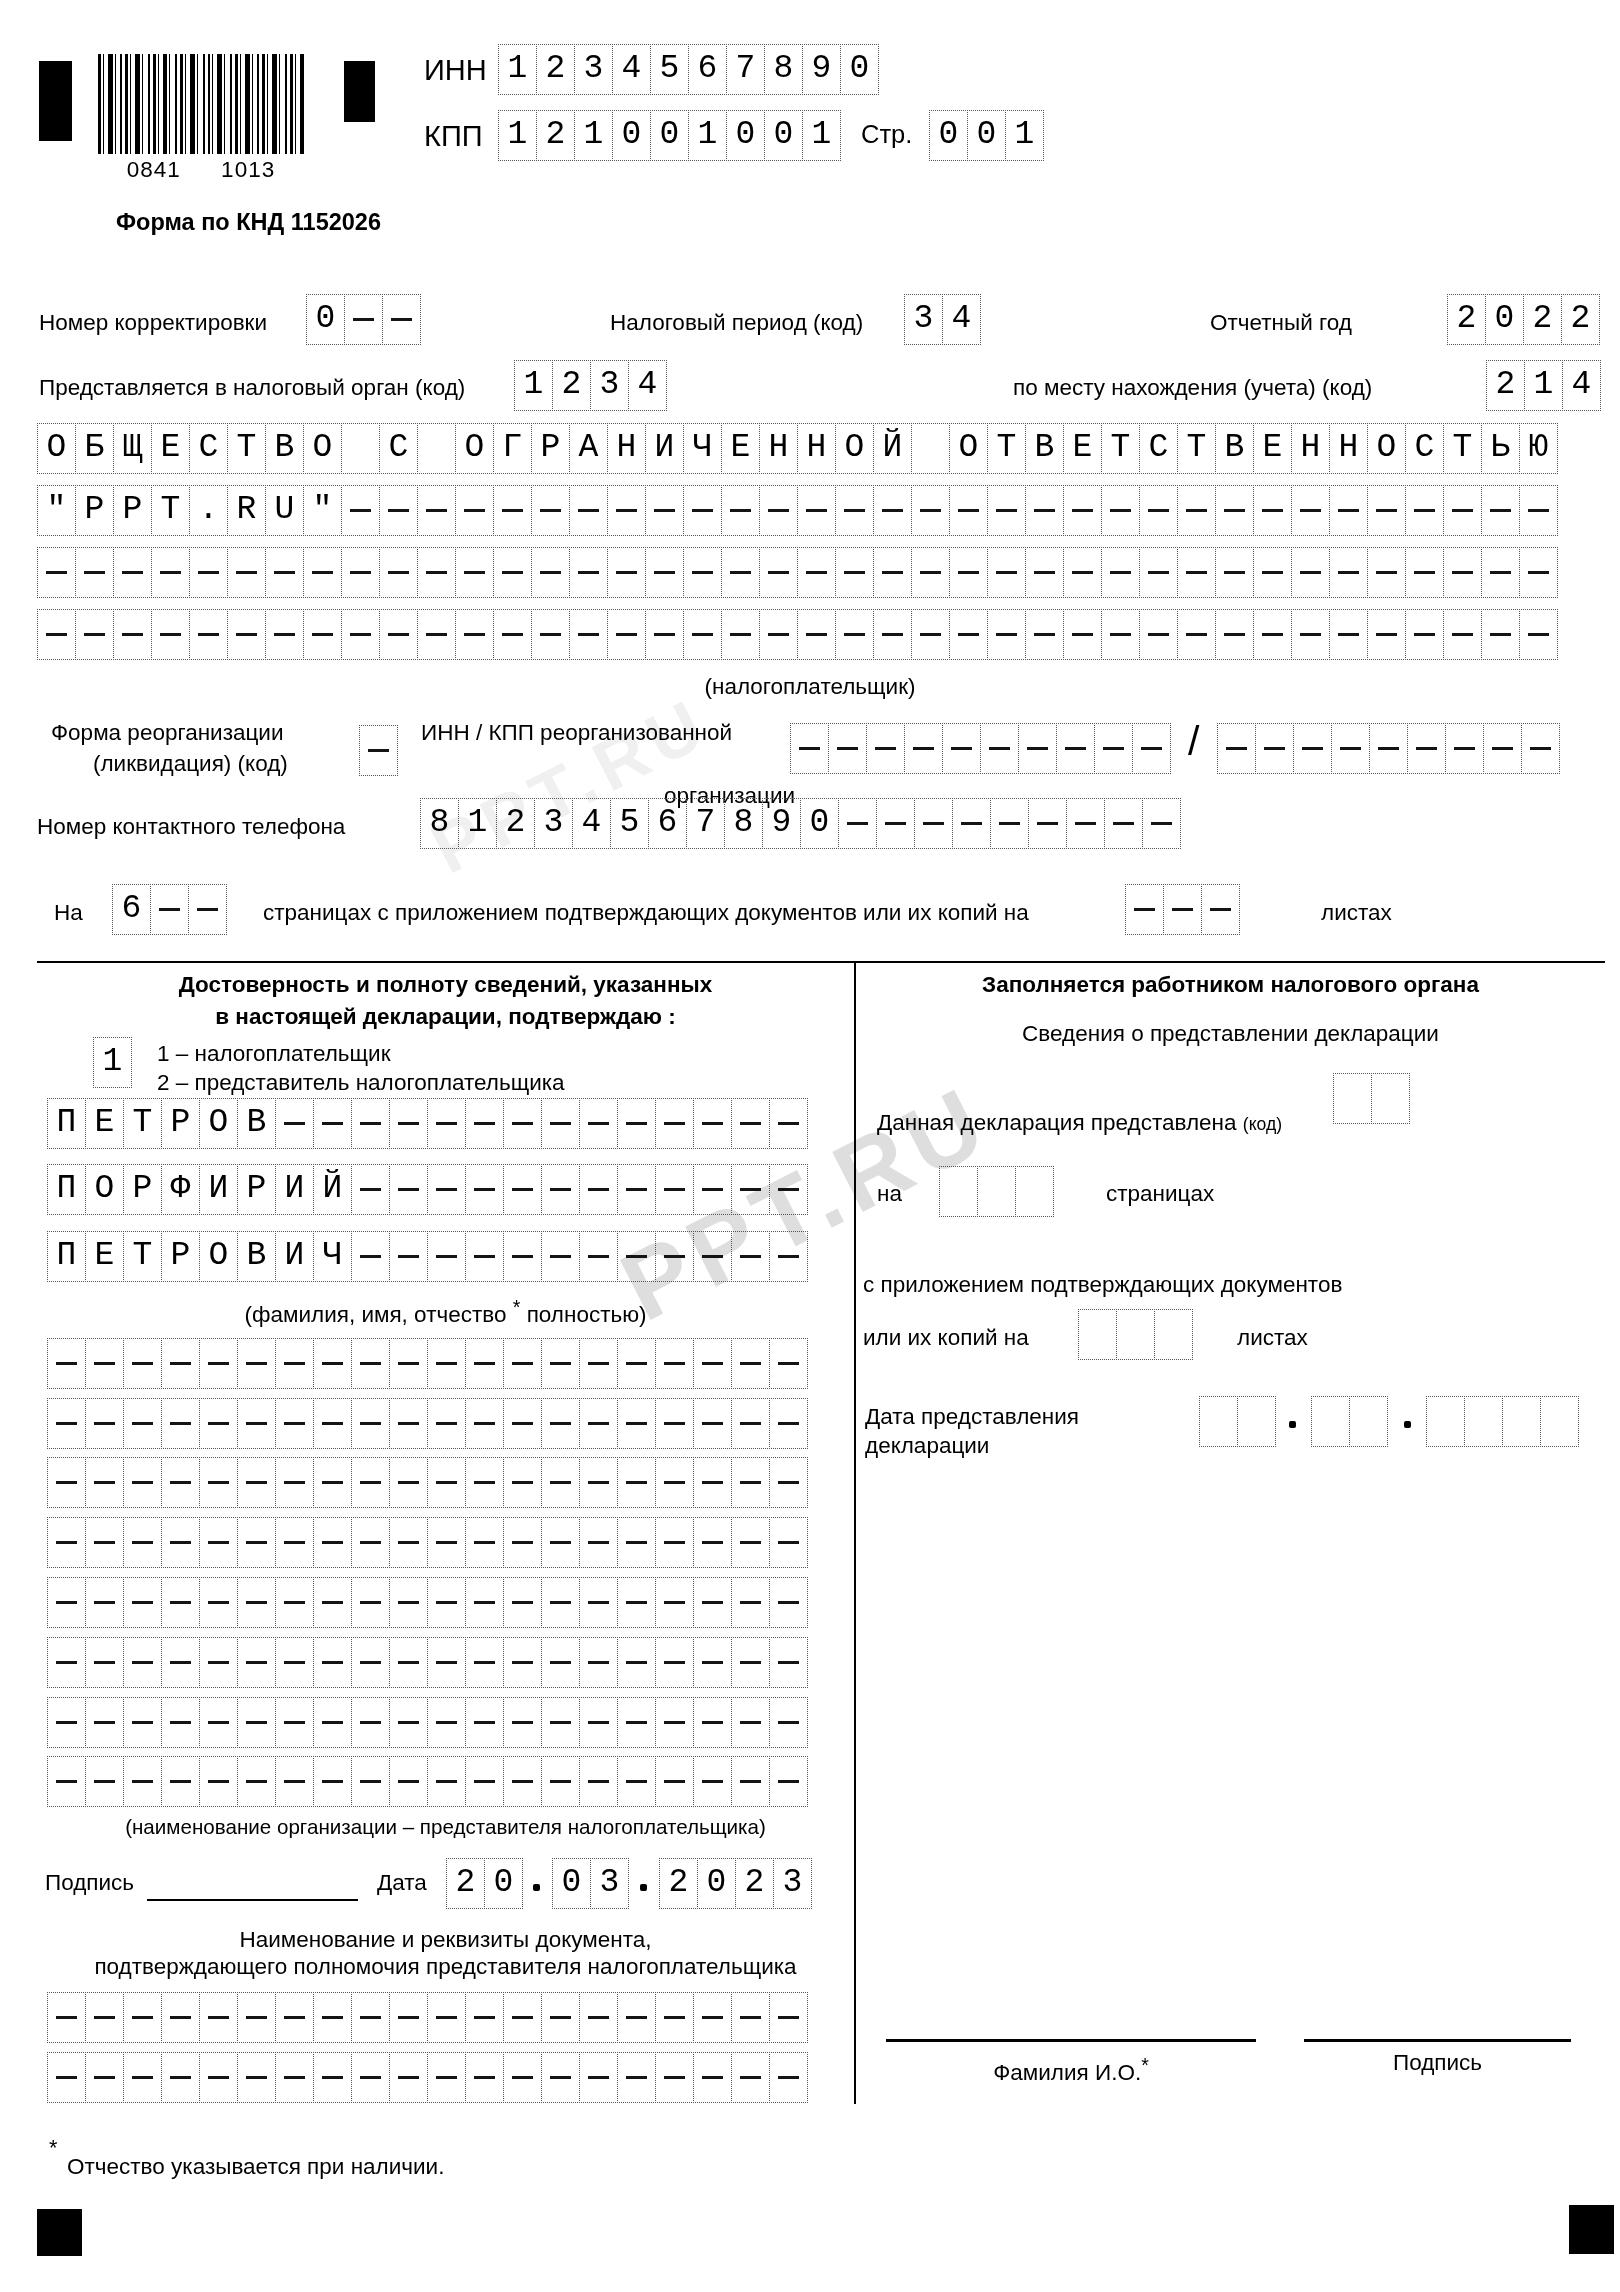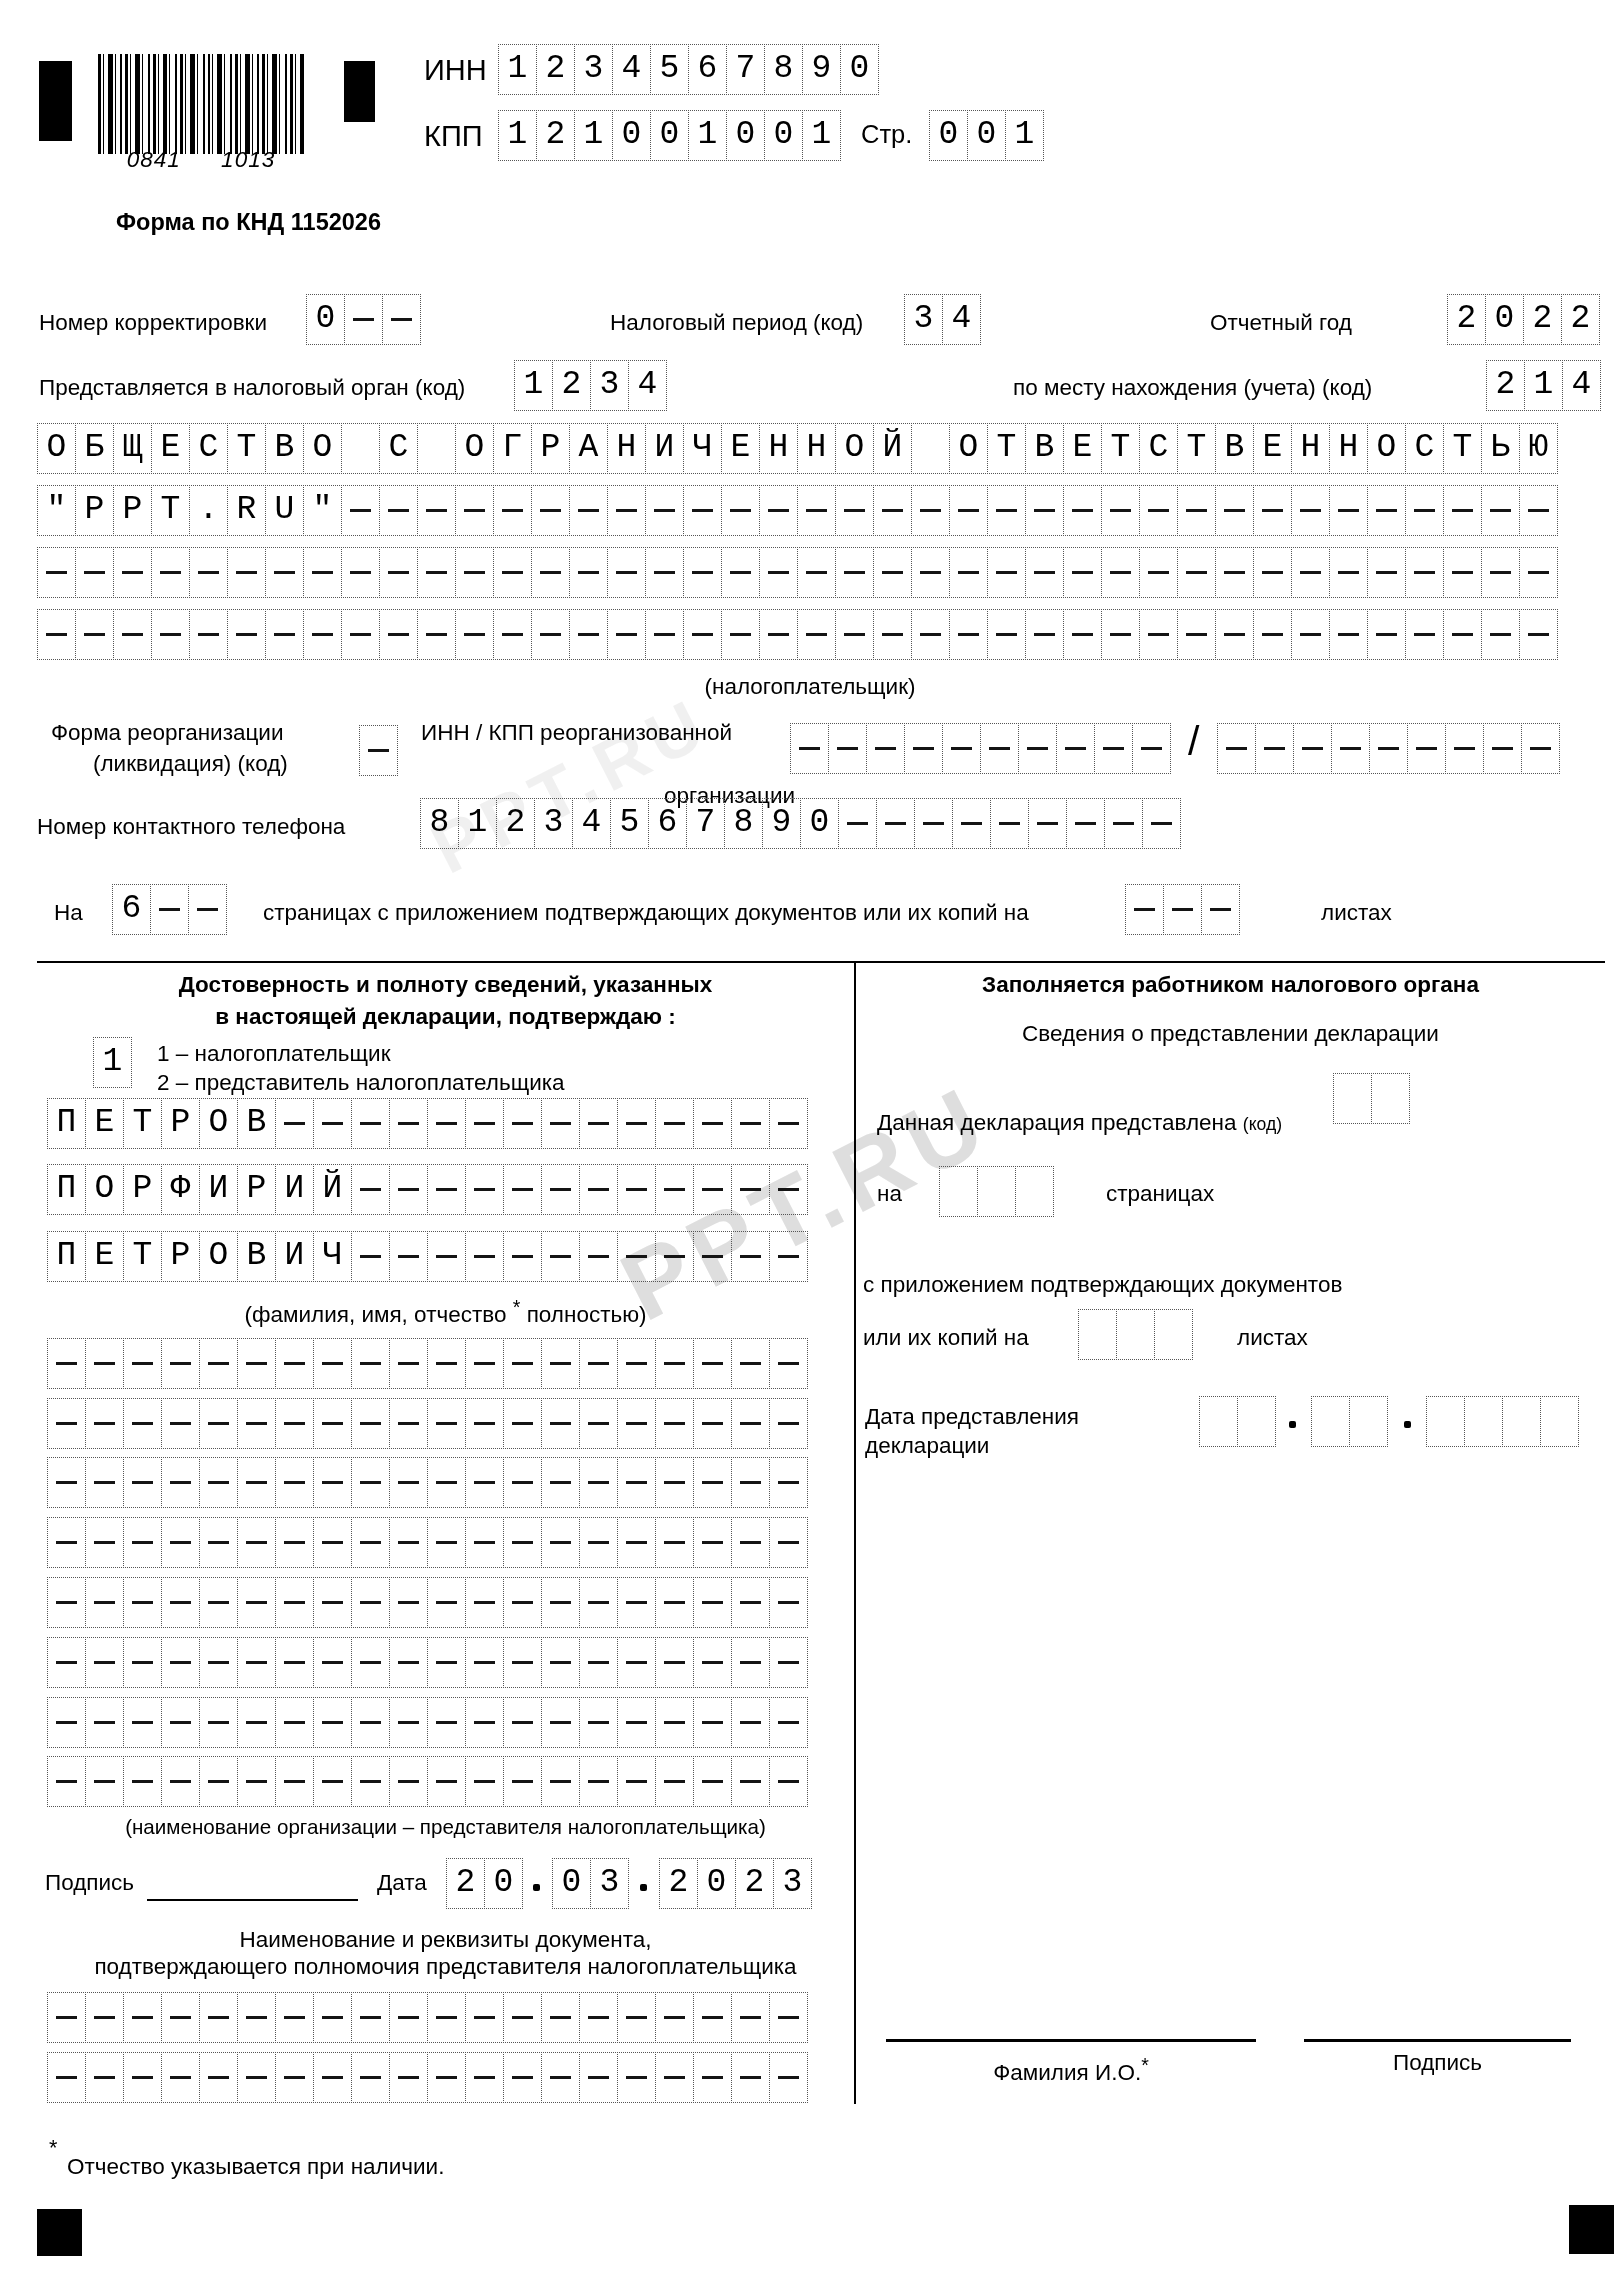--- a/index.html
+++ b/index.html
@@ -13,22 +13,22 @@
   .boxes{display:flex;position:absolute;}
   .cell{flex:0 0 39px;width:39px;height:51px;box-sizing:border-box;border:1px dotted #555;
         margin-left:-1px;font-family:"Liberation Mono",monospace;font-size:33px;line-height:48px;
         text-align:center;background:transparent;}
   .cell:first-child{margin-left:0;}
   .cell.dash i{display:block;height:0;border-top:3.9px solid #141414;width:21.6px;margin:22.5px auto 0;}
   .sq{position:absolute;background:#000;}
   .barcode{position:absolute;left:98px;top:54px;width:206px;height:100px;
     background:repeating-linear-gradient(to right,#000 0 2.9px,#fff 2.9px 4.9px,#000 4.9px 5.9px,#fff 5.9px 9.8px,
     #000 9.8px 14.7px,#fff 14.7px 16.7px,#000 16.7px 17.6px,#fff 17.6px 22.5px,#000 22.5px 24.5px,#fff 24.5px 27.4px);}
-  .bc-num{position:absolute;left:98px;top:147px;width:206px;text-align:center;
-          font-size:22.5px;word-spacing:33px;letter-spacing:1px;font-style:italic;}
+  .bc-num{position:absolute;left:98px;top:157px;width:206px;text-align:center;
+          font-size:22.5px;word-spacing:33px;letter-spacing:1px;}
   .hline{position:absolute;background:#000;height:2px;}
   .vline{position:absolute;background:#000;width:2px;}
   .sigline{position:absolute;background:#000;height:2.9px;}
   .underline{position:absolute;border-bottom:2px solid #000;}
   .dot{position:absolute;width:6.9px;height:6.9px;background:#000;border-radius:2px;}
   .wm{position:absolute;font-family:"Liberation Sans",sans-serif;font-weight:bold;
       color:#bfbfbf;transform:rotate(-27deg);letter-spacing:7.8px;pointer-events:none;}
   .big-label{font-size:29px;}
   .star{font-size:19.6px;vertical-align:7.8px;}
   .footstar{font-size:21.6px;}

